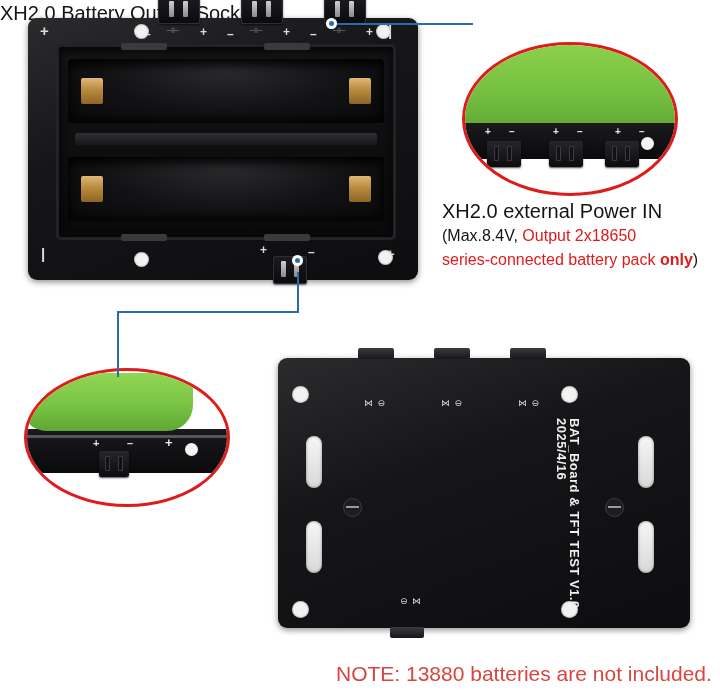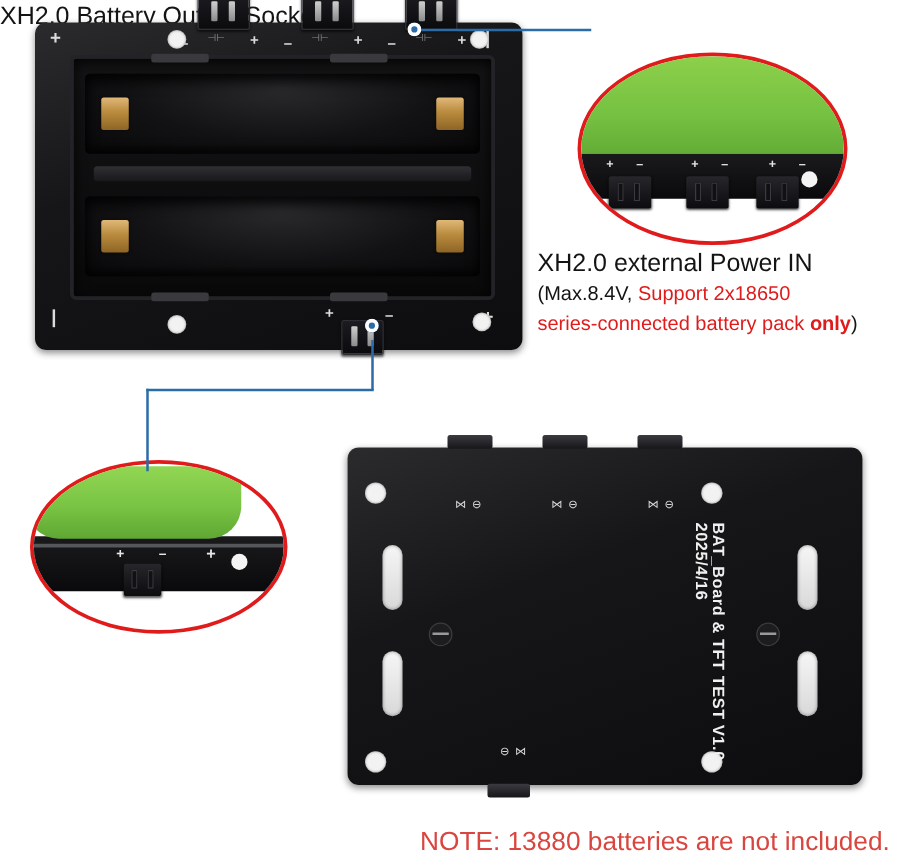--- a/index.html
+++ b/index.html
@@ -122,21 +122,21 @@
   
   .lead{position:absolute;background:#2b6ca8;}
   .lead.h{height:2px;}
   .lead.v{width:2px;}
   .dot{
     position:absolute;width:11px;height:11px;border-radius:50%;
     background:#2b6ca8;box-shadow:inset 0 0 0 3px #ffffff;
   }
 
   
-  .ann{position:absolute;color:#141414;}
+  .ann{position:absolute;color:#141414;margin-left:12px;}
   #ann-power{left:430px;top:198px;width:278px;}
   #ann-power .l1{font-size:20px;line-height:26px;white-space:nowrap;}
   #ann-power .l2,#ann-power .l3{font-size:16px;line-height:24px;white-space:nowrap;}
   .red{color:#e01b1b;}
   .red b{font-weight:700;}
   #ann-socket{left:6px;top:505px;font-size:20px;line-height:26px;white-space:nowrap;color:#141414;}
   #note{
     position:absolute;left:336px;top:660px;
     color:#d9453f;font-size:21px;line-height:28px;white-space:nowrap;
   }
@@ -284,21 +284,21 @@
 
   <div class="lead v" style="left:297px;top:272px;height:40px;"></div>
   <div class="lead h" style="left:117px;top:311px;width:182px;"></div>
   <div class="lead v" style="left:117px;top:311px;height:66px;"></div>
   <div class="dot" style="left:292px;top:255px;"></div>
 
   <div class="ann" id="ann-power">
     <div class="l1">XH2.0 external Power IN</div>
     <div class="l2">
       <span>(Max.8.4V,</span>
-      <span class="red">Support 2x18650</span>
+      <span class="red">Output 2x18650</span>
     </div>
     <div class="l3">
       <span class="red">series-connected battery pack</span><span class="red">&nbsp;</span><span class="red"><b>only</b></span><span>)</span>
     </div>
   </div>
 
   <div id="ann-socket">XH2.0 Battery Output Socket</div>
 
   <div id="note">NOTE: 13880 batteries are not included.</div>
 

